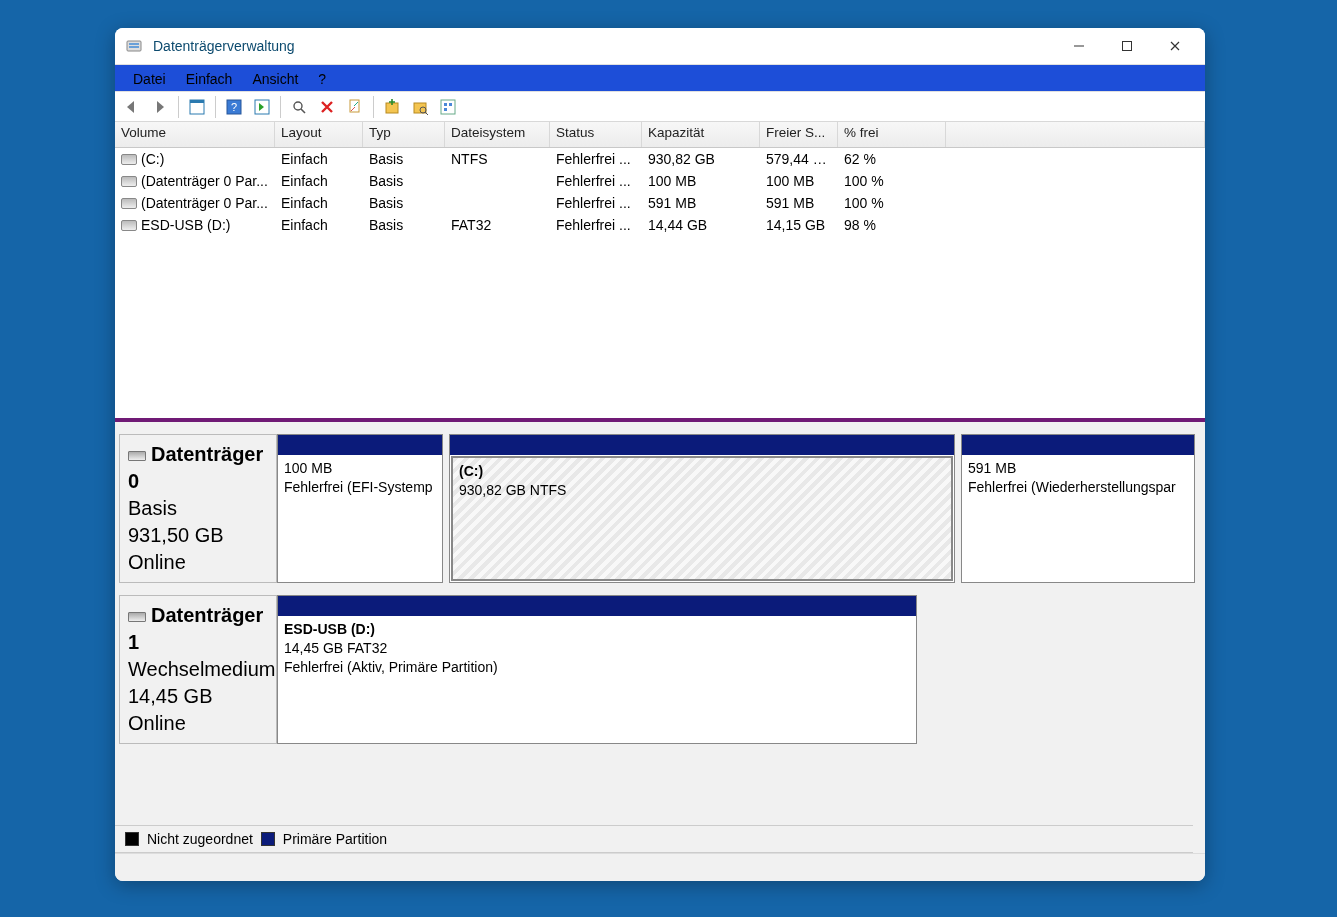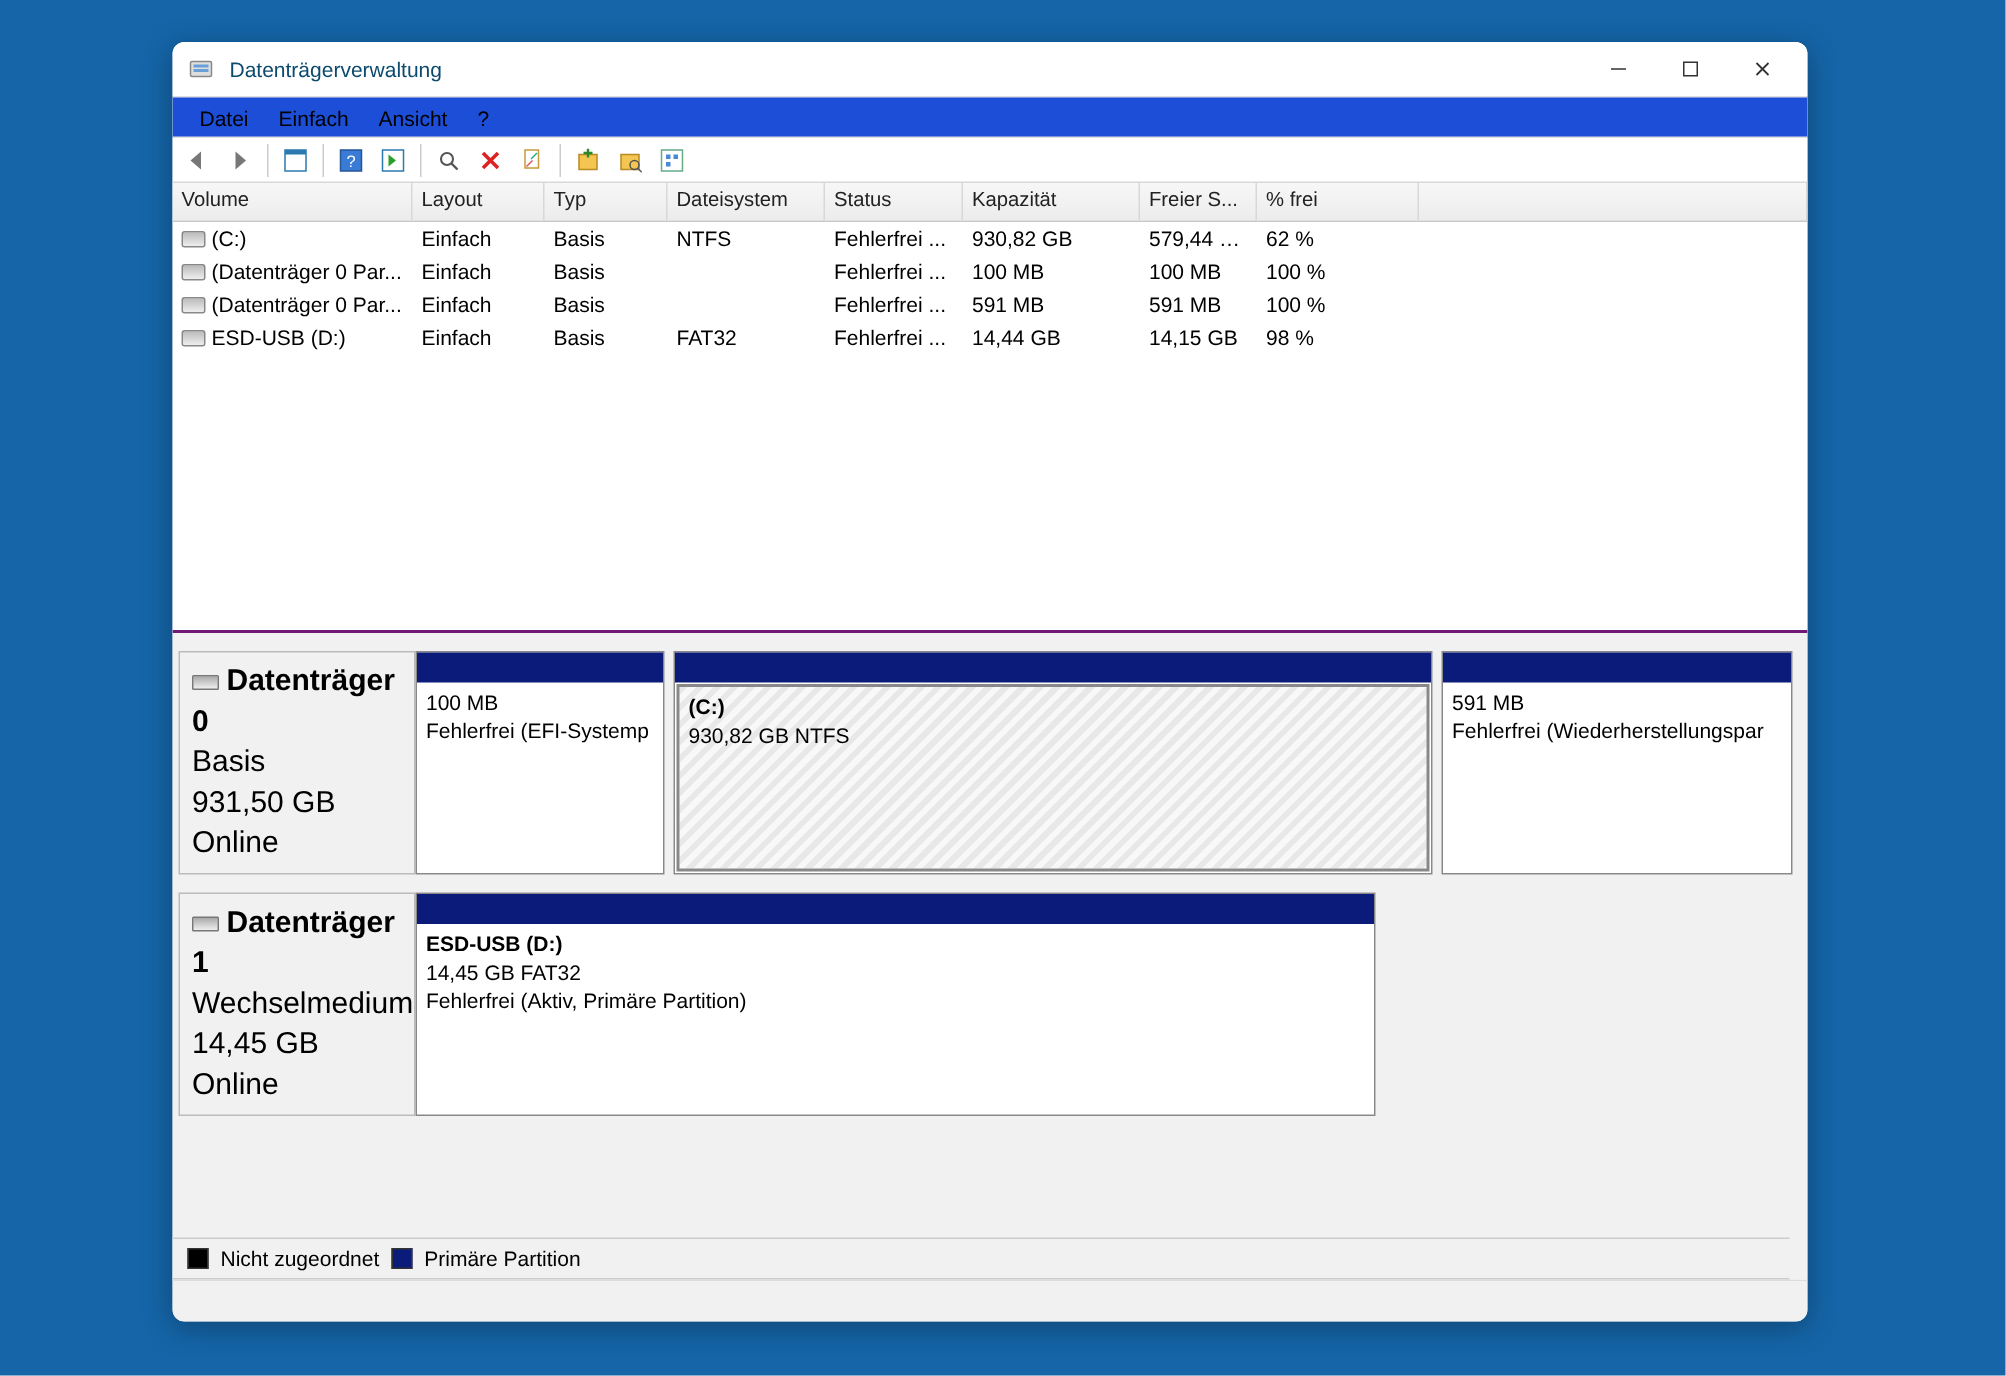--- a/index.html
+++ b/index.html
@@ -70,21 +70,21 @@
     display: inline-flex; align-items: center; justify-content: center;
   }
   .toolbar .sep {
     width: 1px; height: 22px; background: #ccc; margin: 0 3px;
   }
   
   .top-pane {
     height: 300px;
     background: #fff;
     overflow: hidden;
-    border-bottom: 2px solid #701a75;
+    border-bottom: 4px solid #701a75;
     display: flex; flex-direction: column;
   }
   .vol-header {
     display: flex;
     background: linear-gradient(#f7f7f7,#ececec);
     border-bottom: 1px solid #c8c8c8;
     height: 26px;
     font-size: 13.5px;
   }
   .vol-header .col, .vol-row .col {

